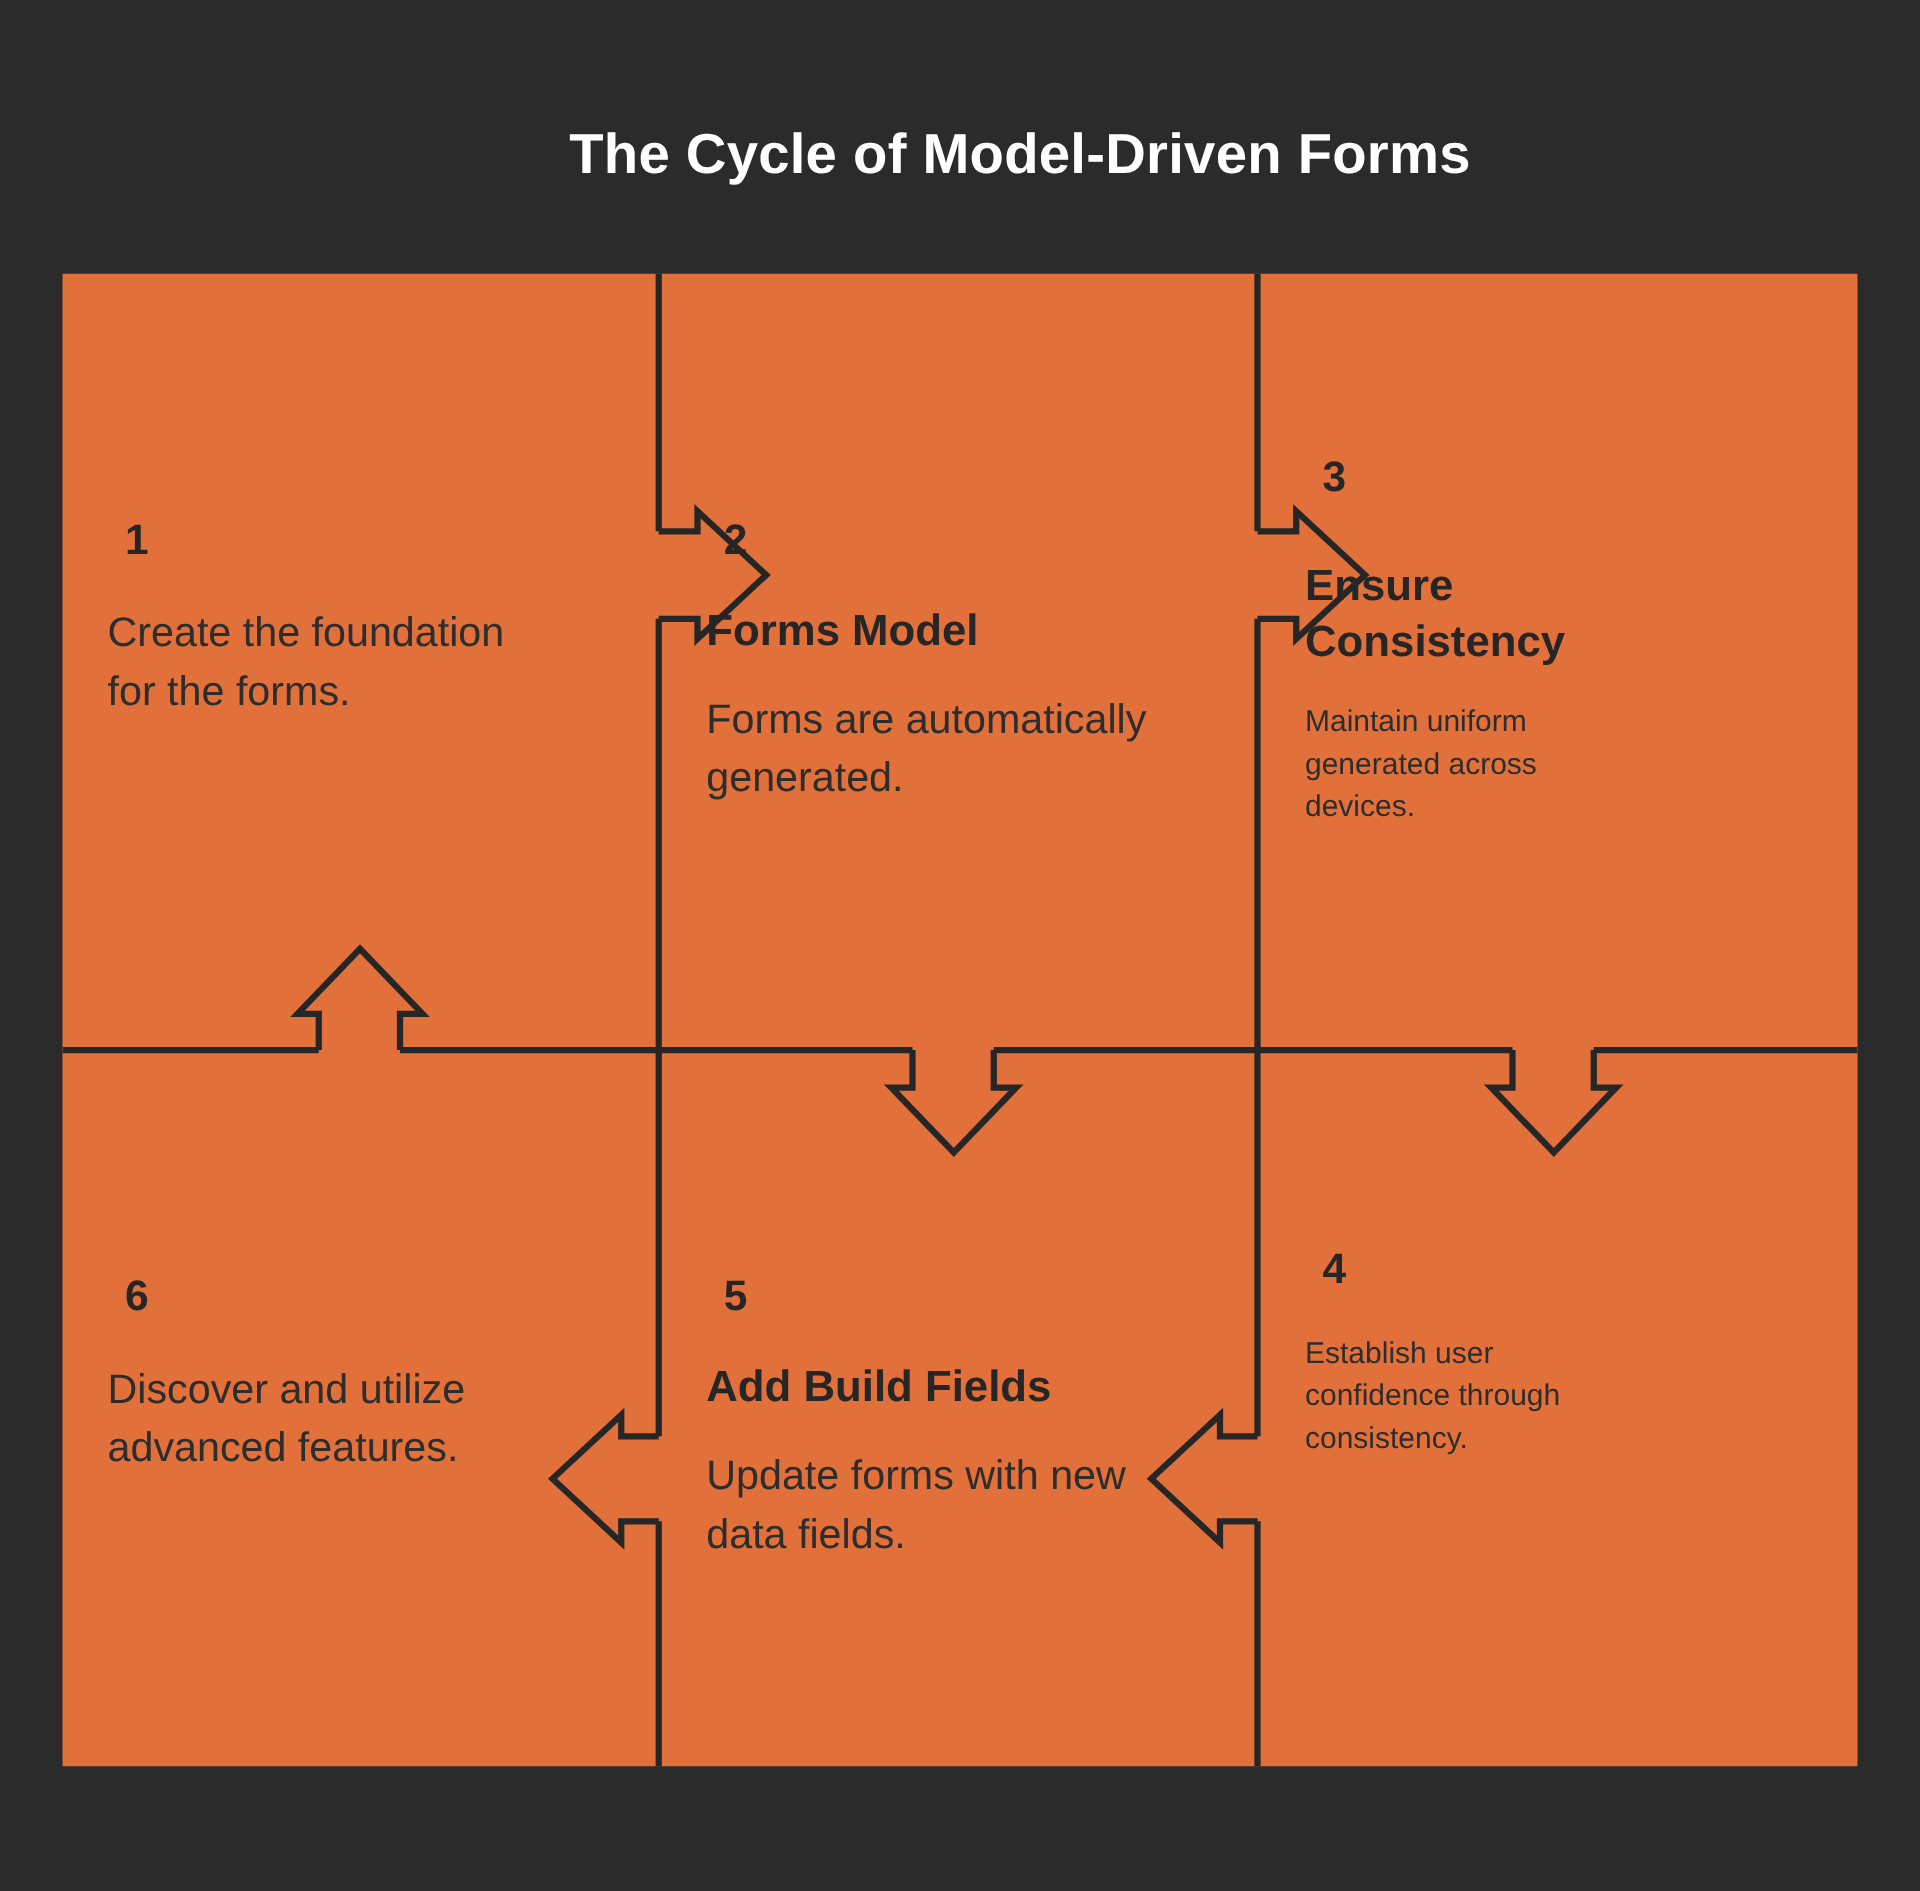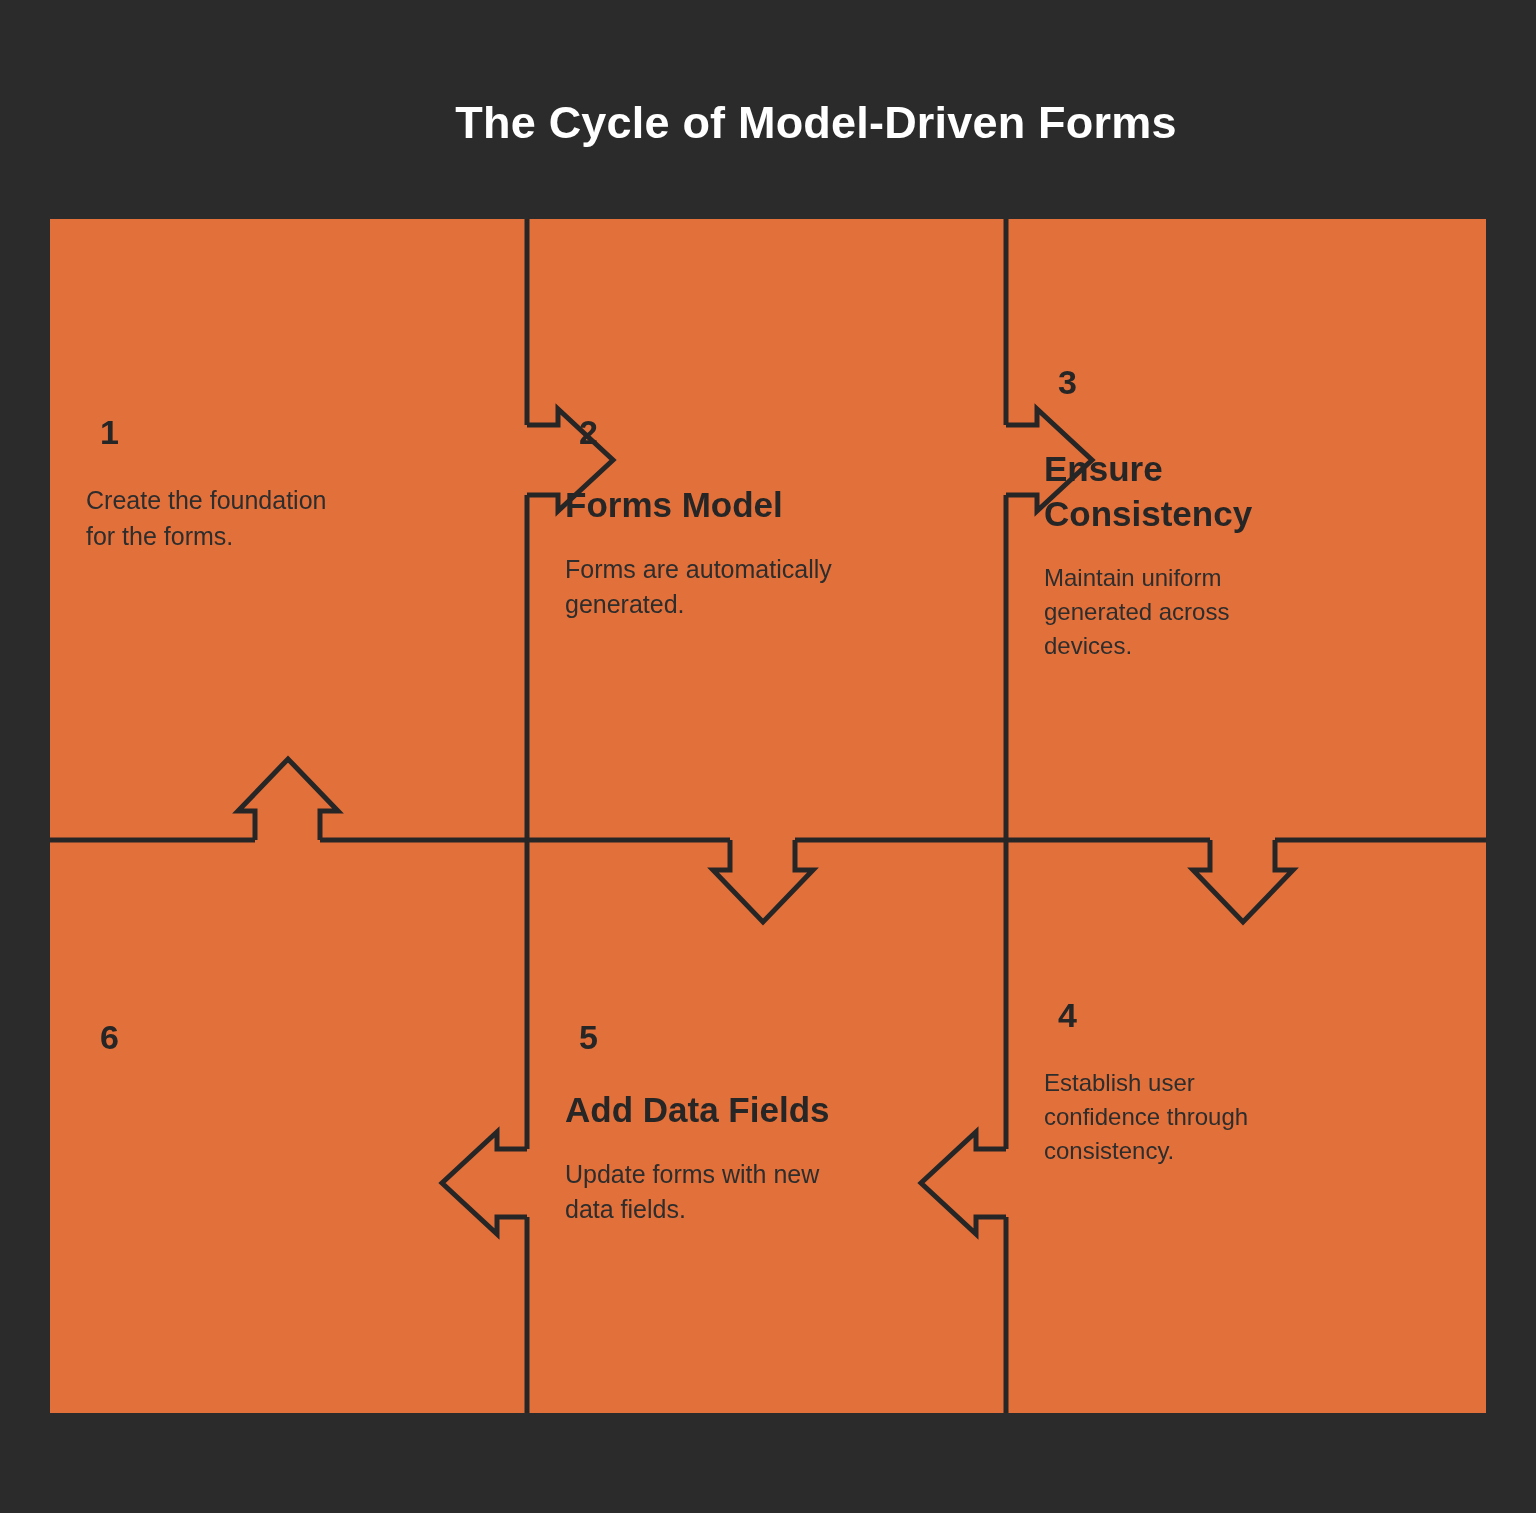--- a/index.html
+++ b/index.html
@@ -88,21 +88,21 @@
 
   .step-title {
     font-size: 35px;
     font-weight: bold;
     line-height: 1.28;
     color: #262626;
     margin: 0 0 24px 0;
   }
 
   .step-desc {
-    font-size: 25px;
+    font-size: 33px;
     font-weight: normal;
     line-height: 1.42;
     color: #2d2d2d;
     margin: 0;
     white-space: pre-line;
   }
   .c2 .step-desc,
   .c3 .step-desc { font-size: 24px; }
 
   
@@ -157,29 +157,31 @@
         <div class="step-num">4</div>
         <div class="step-desc">Establish user
 confidence through
 consistency.</div>
       </div>
     </div>
 
     <div class="cell c4">
       <div class="cell-inner">
         <div class="step-num">5</div>
-        <div class="step-title">Add Data Fields</div>
+        <div class="step-title">Add Build Fields</div>
         <div class="step-desc">Update forms with new
 data fields.</div>
       </div>
     </div>
 
     <div class="cell c5">
       <div class="cell-inner">
         <div class="step-num">6</div>
+        <div class="step-desc">Discover and utilize
+advanced features.</div>
       </div>
     </div>
   </div>
 
   <svg class="lines" viewBox="0 0 1436 1194" width="1436" height="1194">
     <g fill="none" stroke="#262626" stroke-width="5" stroke-linejoin="miter" stroke-linecap="butt">
 
       <path d="M477,0 L477,206"></path>
       <path d="M477,276 L477,621"></path>
       <path d="M477,621 L477,930"></path>

